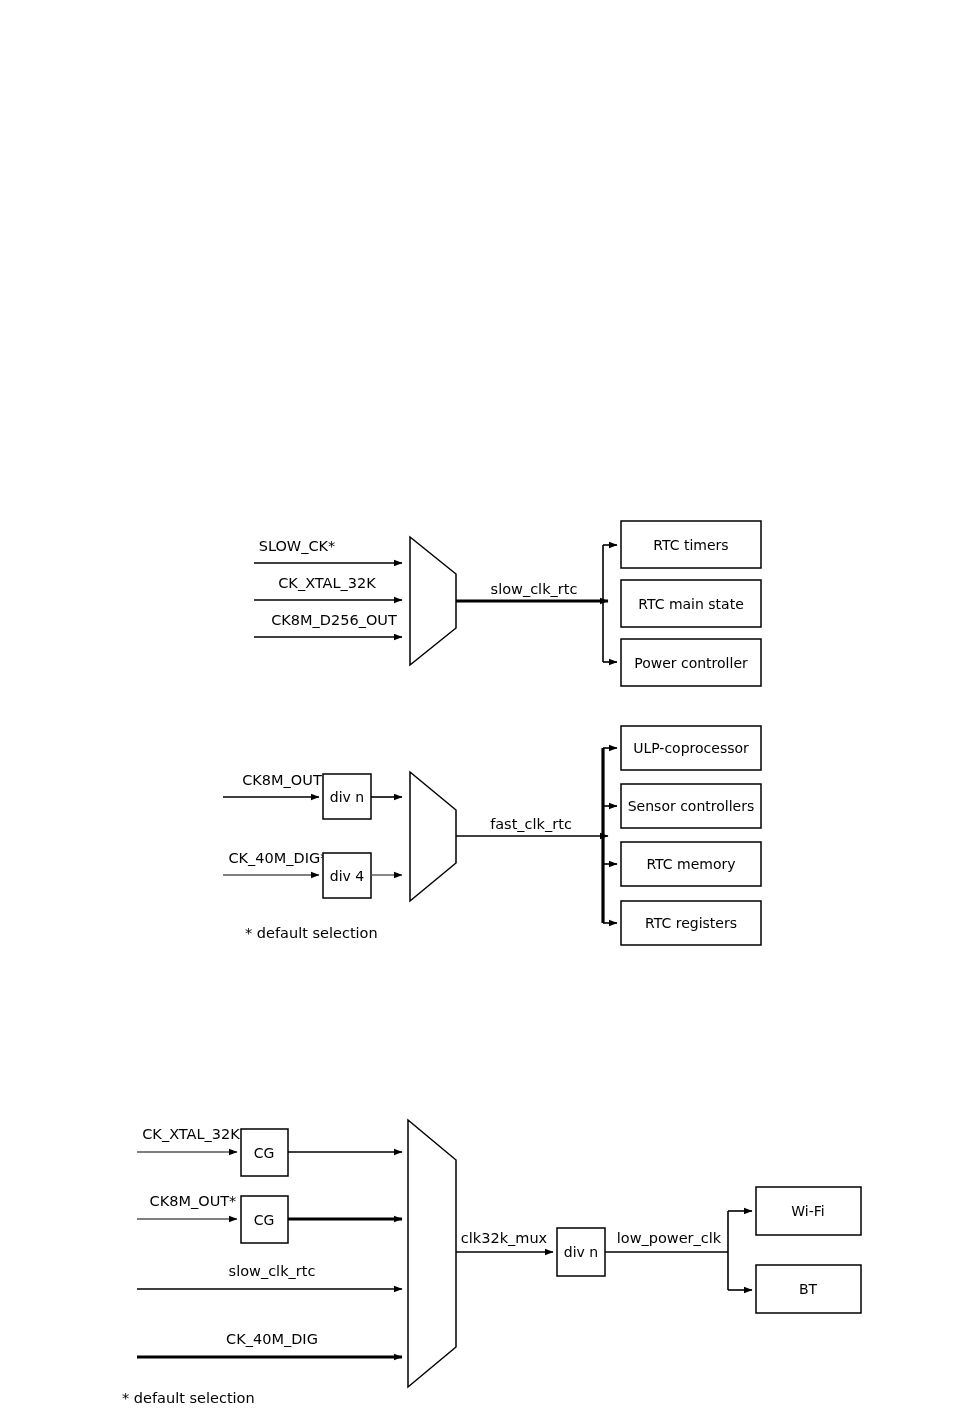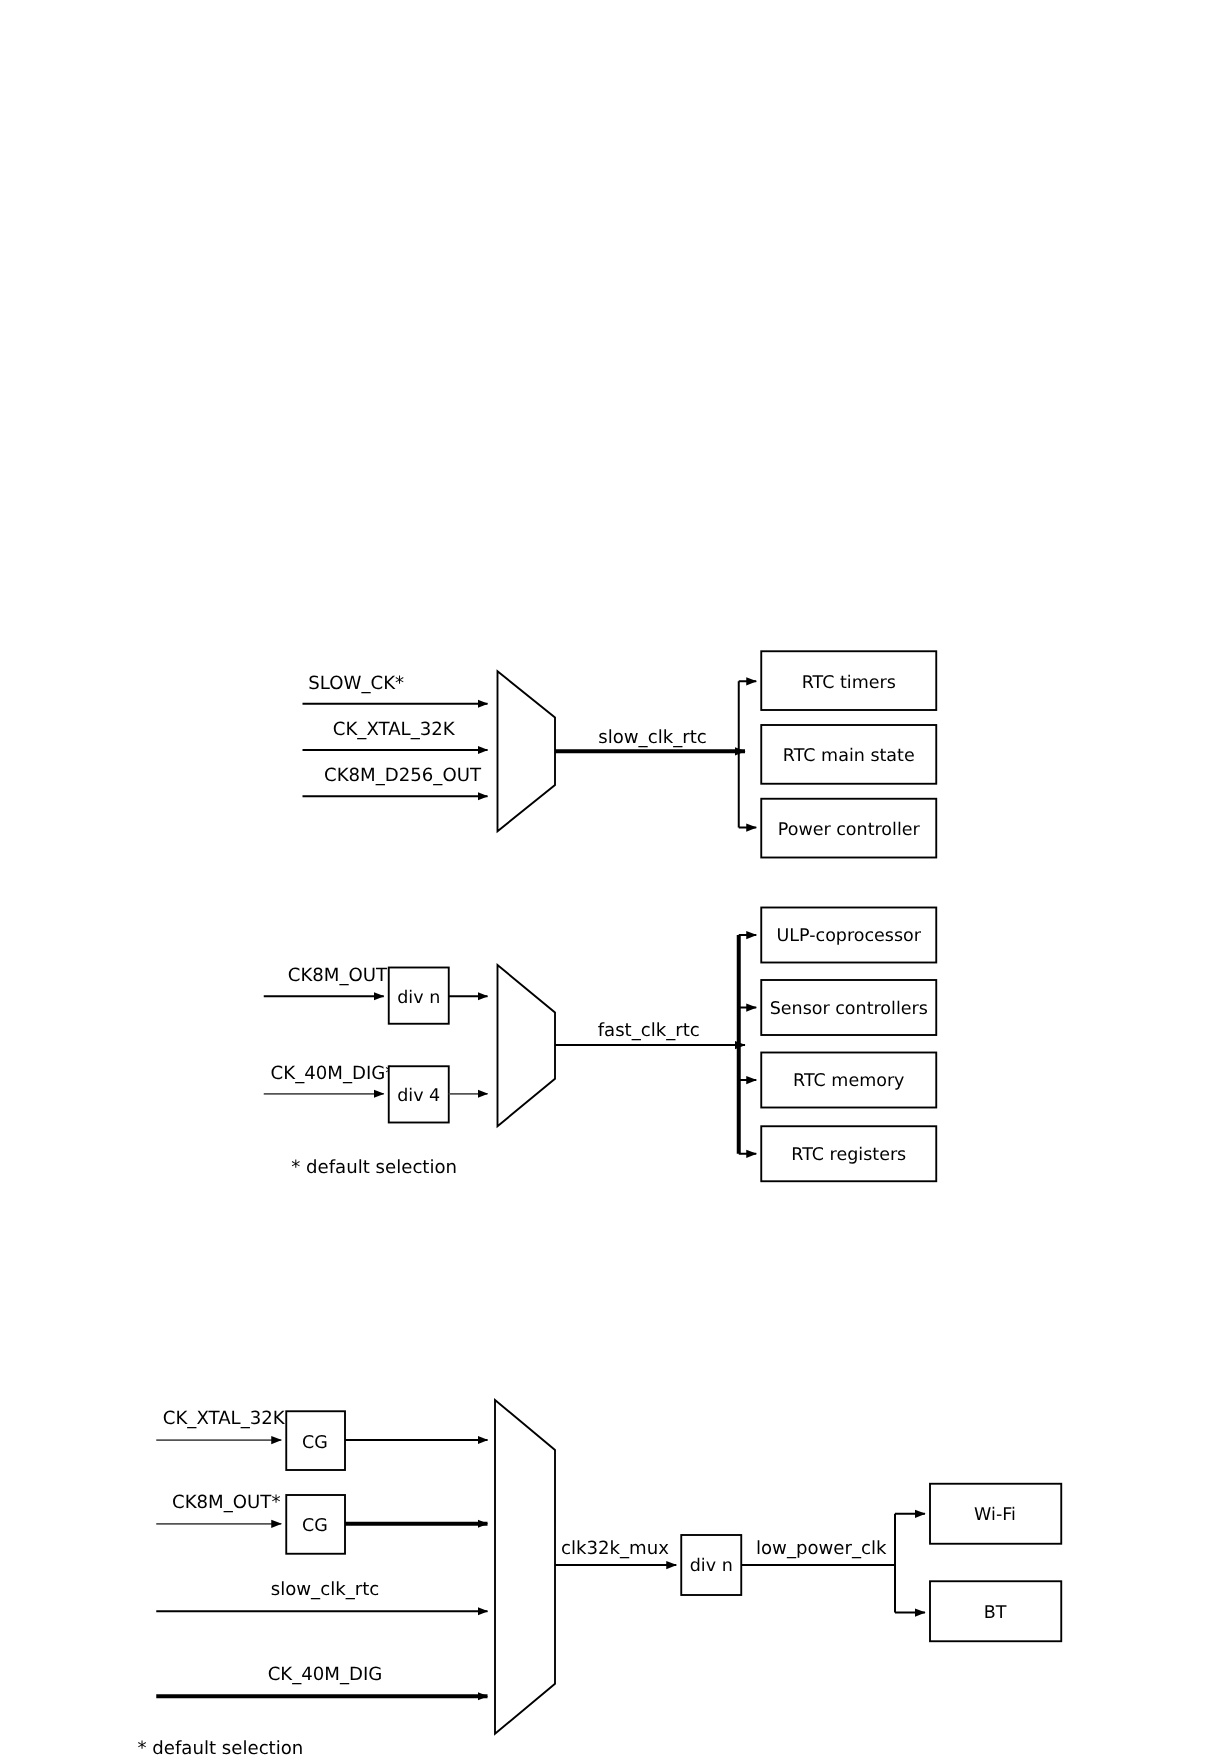--- a/index.html
+++ b/index.html
@@ -9,21 +9,21 @@
   }
   body {
     width: 964px;
     height: 1410px;
     position: relative;
     font-family: "DejaVu Sans", "Liberation Sans", sans-serif;
     overflow: hidden;
   }
   #page {
     position: absolute;
-    left: 4px; top: 0;
+    left: 16px; top: 0;
     width: 776px;
     height: 1410px;
     text-align: center;
   }
   svg.diagram {
     position: absolute;
     left: 0; top: 0;
     width: 964px;
     height: 1410px;
     display: block;

